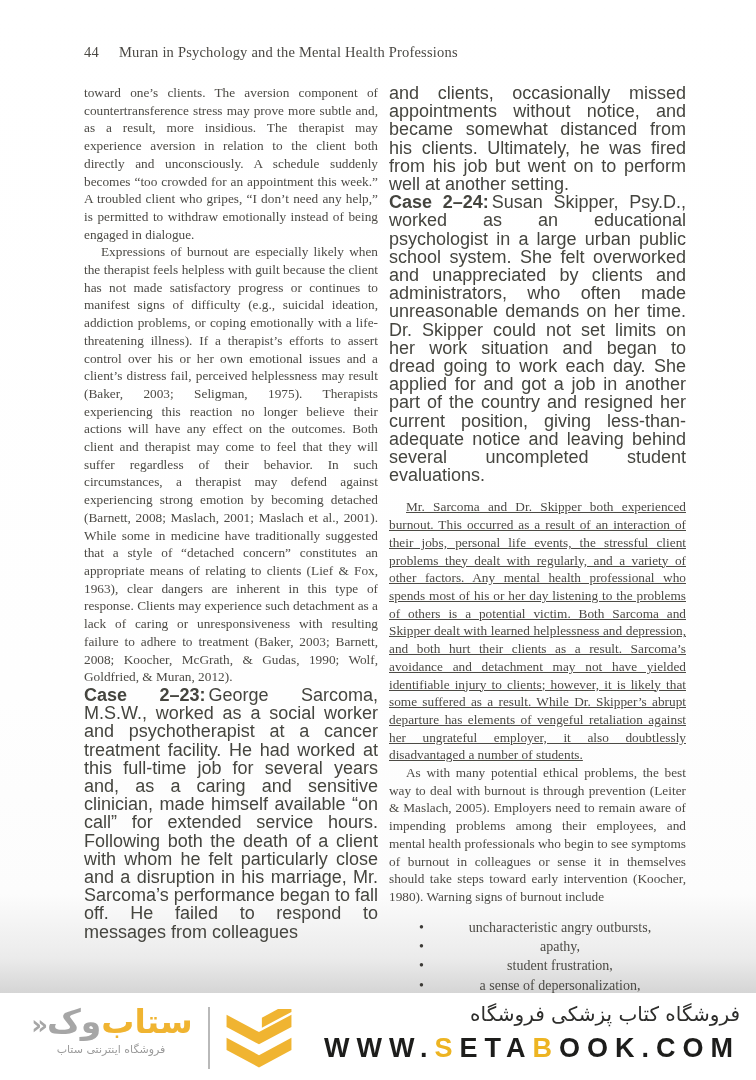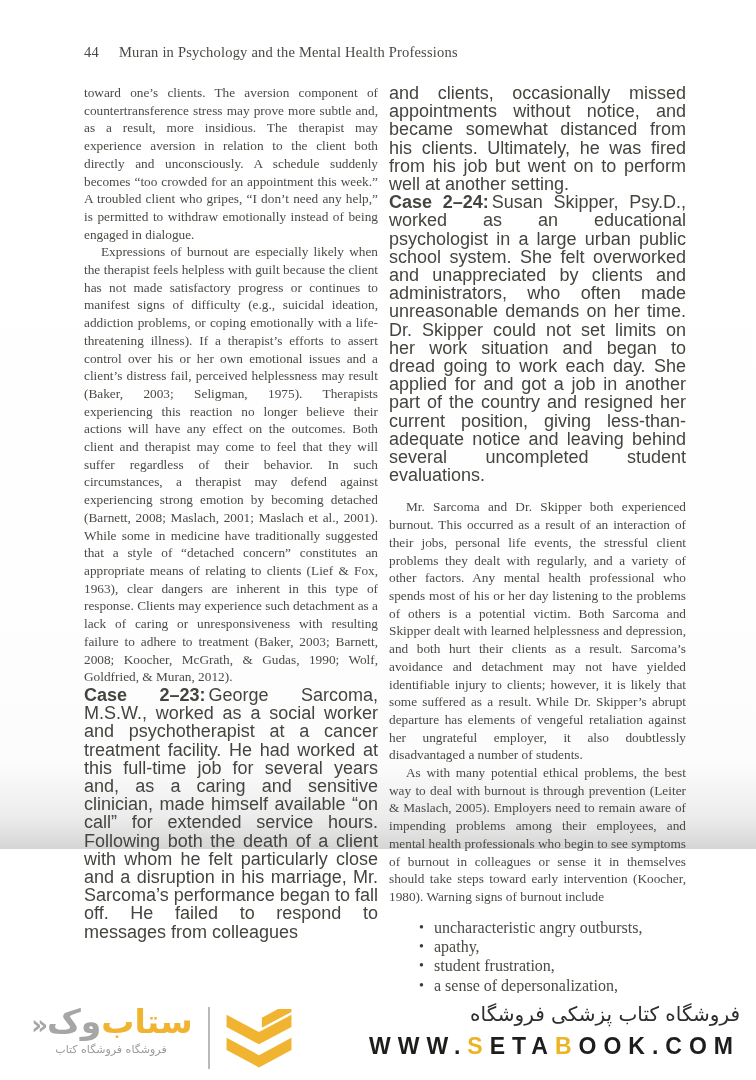--- a/index.html
+++ b/index.html
@@ -2,49 +2,49 @@
 <html><head>
 <meta charset="utf-8">
 <style>
   html,body{margin:0;padding:0;}
   body{
     width:756px;height:1080px;position:relative;overflow:hidden;
     background:#ffffff;font-family:"Liberation Serif", serif;
   }
   
   .page{
-    position:absolute;top:0;left:0;width:756px;height:849px;
+    position:absolute;top:0;left:0;width:756px;height:993px;
     background:linear-gradient(180deg,#ffffff 0%,#fefefe 70%,#fcfcfc 90%,#ebebeb 96.5%,#d5d5d5 100%);
   }
   .page-header{
     position:absolute;top:44px;left:84px;display:flex;gap:20px;
     font-size:14.5px;color:#4a4843;letter-spacing:.2px;
   }
   .col{
     position:absolute;top:84px;width:294px;
     font-size:13.3px;line-height:17.7px;text-align:justify;
     color:#4c4a45;
   }
   .col-left{left:84px;}
   .col-right{left:389px;width:297px;}
   .col p{margin:0;}
   p.indent{text-indent:17px;}
-  p.body-after{margin-top:14px;}
+  p.body-after{margin-top:14px;text-decoration:underline;}
   .case, .case-cont{
     font-family:"Liberation Sans", sans-serif;
     font-size:18px;line-height:18.2px;color:#45453f;
   }
   .case{margin-top:17px;}
   .case b{font-weight:bold;margin-right:3px;}
   ul.burnout-list{
     margin:12px 0 0 0;padding:0 0 0 30px;list-style:none;
   }
   ul.burnout-list li{
     position:relative;padding-left:15px;line-height:19.3px;
-    font-size:16px;color:#4c4a45;text-align:left;
+    font-size:14px;color:#4c4a45;text-align:center;
   }
   ul.burnout-list li::before{
     content:"\2022";position:absolute;left:0;top:0;color:#3c3a36;font-size:14px;
   }
   
   .footer{
     position:absolute;left:0;bottom:0;width:756px;height:87px;background:#ffffff;
     font-family:"DejaVu Sans", sans-serif;
   }
   .logo-text{
@@ -65,21 +65,21 @@
   }
   .chevron-wrap{position:absolute;left:222px;top:16px;width:74px;height:62px;}
   .footer-right{
     position:absolute;right:16px;top:8px;text-align:right;
   }
   .store-title{
     font-size:20px;color:#2e2e2c;direction:rtl;line-height:1.3;
   }
   .website{
     margin-top:6px;font-family:"Liberation Sans", sans-serif;
-    font-size:23px;font-weight:bold;letter-spacing:7px;color:#1d1d1b;
+    font-size:27px;font-weight:bold;letter-spacing:7px;color:#1d1d1b;
     white-space:nowrap;
   }
   .website .hl{color:#EDB422;}
 </style>
 </head>
 <body>
 
 <div class="page">
 
   <div class="page-header">
@@ -109,21 +109,21 @@
 </div>
 
 <div class="footer">
 
   <div class="logo-text">
     <div class="wordmark">
       <span class="wm-yellow">ستاب</span>
         <span class="wm-gray">وک</span>
         <span class="wm-angle">«</span>
     </div>
-    <div class="logo-tagline">فروشگاه فروشگاه کتاب</div>
+    <div class="logo-tagline">فروشگاه اینترنتی ستاب</div>
   </div>
 
   <div class="logo-divider"></div>
 
   <div class="chevron-wrap">
     <svg width="74" height="62" viewBox="0 0 100 86" xmlns="http://www.w3.org/2000/svg">
       <path d="M5 8 L5 25 L50 49 L95 25 L95 8 L50 32 Z" fill="#F0B431"></path>
       <path d="M5 40 L5 57 L50 81 L95 57 L95 40 L50 64 Z" fill="#F0B431"></path>
       <path d="M54 12 L95 -10 L95 4 L54 26 Z" fill="#F0B431"></path>
     </svg>

